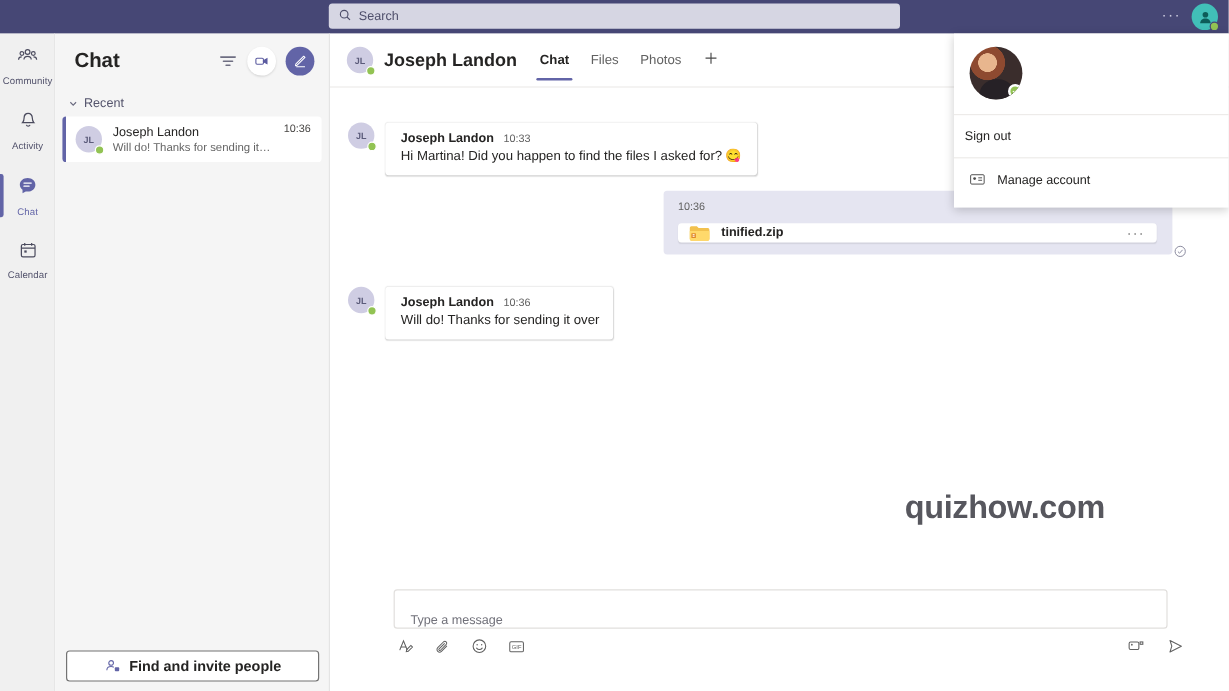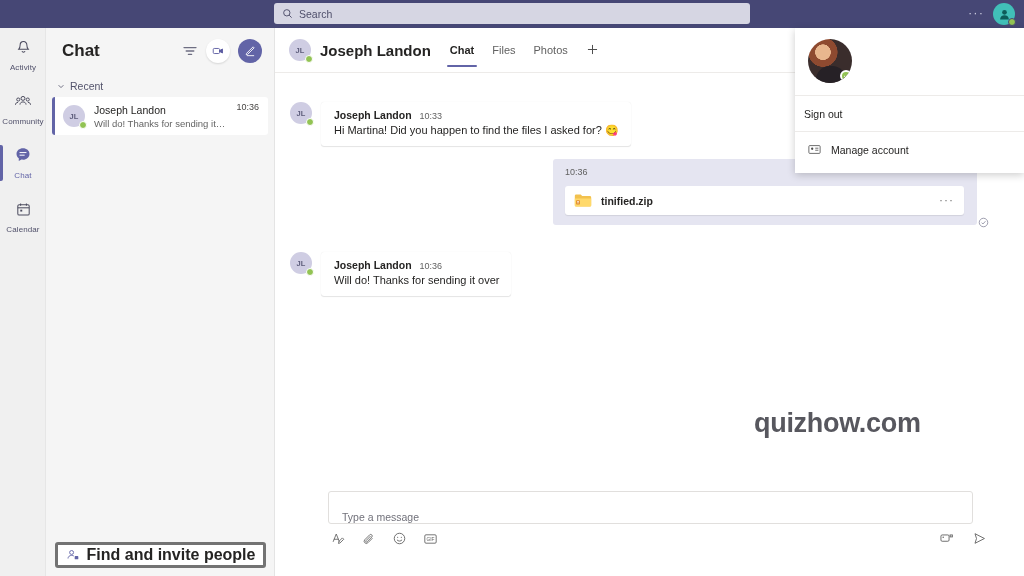--- a/index.html
+++ b/index.html
@@ -103,23 +103,23 @@
     position: absolute; right: -2px; bottom: -2px; width: 8px; height: 8px;
     border-radius: 50%; background: #92c353; border: 1.5px solid #fff;
   }
   .ci-body { flex: 1; min-width: 0; }
   .ci-name { font-size: 10.5px; color: #252423; line-height: 14px; }
   .ci-prev { font-size: 9.5px; color: #646464; line-height: 13px;
              white-space: nowrap; overflow: hidden; text-overflow: ellipsis; }
   .ci-time { font-size: 9px; color: #484644; align-self: flex-start; margin-top: 5px; }
   .find-btn {
     position: absolute; left: 9px; bottom: 8px; width: 211px; height: 26px;
-    background: #fff; border: 3px solid #737373; border-radius: 3px;
+    background: #fff; border: 1px solid #737373; border-radius: 3px;
     display: flex; align-items: center; justify-content: center; gap: 7px;
-    font-size: 16px; font-weight: bold; color: #252423; cursor: pointer;
+    font-size: 12px; font-weight: bold; color: #252423; cursor: pointer;
   }
 
   
   .main {
     position: absolute; left: 275px; top: 28px; width: 749px; height: 548px;
     background: #fff;
   }
   .chat-head {
     height: 45px; display: flex; align-items: center; gap: 9px;
     padding-left: 14px; border-bottom: 1px solid #edebe9;
@@ -147,21 +147,21 @@
   .m-meta { display: flex; align-items: baseline; gap: 8px; margin-bottom: 2px; }
   .m-name { font-size: 10.5px; font-weight: bold; color: #252423; }
   .m-time { font-size: 9px; color: #616161; }
   .m-text { font-size: 11px; color: #252423; line-height: 15px; }
   .msg-out { display: flex; justify-content: flex-end; padding-right: 47px; }
   .bubble-out {
     background: #e5e5f1; border-radius: 3px; padding: 8px 13px 10px 12px;
     min-width: 424px;
   }
   .file-card {
-    margin-top: 9px; background: #fff; border-radius: 3px; height: 29px;
+    margin-top: 9px; background: #fff; border-radius: 3px; height: 16px;
     display: flex; align-items: center; padding: 0 10px 0 9px; gap: 9px;
     box-shadow: 0 1px 1px rgba(0,0,0,.09);
   }
   .file-name { font-size: 10.5px; font-weight: bold; color: #252423; flex: 1; }
   .file-dots { color: #767676; font-size: 12px; letter-spacing: 1px; line-height: 7px; cursor: pointer; }
   .seen { position: absolute; right: 35px; color: #8a8a9e; }
   .watermark {
     position: absolute; left: 479px; top: 306px;
     font-size: 27px; font-weight: bold; color: #57575e; letter-spacing: -.3px;
   }
@@ -232,41 +232,41 @@
     <div class="avatar-top">
       <svg width="13" height="13" viewBox="0 0 16 16" fill="#0d5c59">
         <circle cx="8" cy="5.3" r="2.9"></circle>
         <path d="M2.6 14c0-3 2.4-5 5.4-5s5.4 2 5.4 5z"></path>
       </svg>
       <span class="pres"></span>
     </div>
   </div>
 
   <div class="rail">
-    <div class="rail-item">
-      <span>
-        <svg width="17" height="17" viewBox="0 0 20 20" fill="none" stroke="#4b4b5e" stroke-width="1.2">
-          <path d="M10 3c-2.5 0-4 1.9-4 4.3 0 3-1 4-1.6 4.7h11.2C15 11.3 14 10.3 14 7.3 14 4.9 12.5 3 10 3z"></path>
-          <path d="M8.2 14.2a1.9 1.9 0 0 0 3.6 0"></path>
-        </svg>
-      </span>
-      <span class="lbl">Activity</span>
-    </div>
     <div class="rail-item">
       <span>
         <svg width="18" height="17" viewBox="0 0 22 20" fill="none" stroke="#4b4b5e" stroke-width="1.2">
           <circle cx="11" cy="6.2" r="2.4"></circle>
             <circle cx="5.2" cy="7.6" r="1.9"></circle>
             <circle cx="16.8" cy="7.6" r="1.9"></circle>
           <path d="M7.3 13.8c0-2 1.6-3.3 3.7-3.3s3.7 1.3 3.7 3.3"></path>
           <path d="M1.8 14c0-1.8 1.3-2.9 3.2-2.9"></path>
           <path d="M20.2 14c0-1.8-1.3-2.9-3.2-2.9"></path>
         </svg>
       </span>
       <span class="lbl">Community</span>
+    </div>
+    <div class="rail-item">
+      <span>
+        <svg width="17" height="17" viewBox="0 0 20 20" fill="none" stroke="#4b4b5e" stroke-width="1.2">
+          <path d="M10 3c-2.5 0-4 1.9-4 4.3 0 3-1 4-1.6 4.7h11.2C15 11.3 14 10.3 14 7.3 14 4.9 12.5 3 10 3z"></path>
+          <path d="M8.2 14.2a1.9 1.9 0 0 0 3.6 0"></path>
+        </svg>
+      </span>
+      <span class="lbl">Activity</span>
     </div>
     <div class="rail-item active">
       <span>
         <svg width="18" height="18" viewBox="0 0 20 20" fill="#6264a7">
           <path d="M10 2.6c-4 0-7.2 2.7-7.2 6.2 0 1.9 1 3.6 2.5 4.7v3.2l3-1.7c.5.1 1.1.2 1.7.2 4 0 7.2-2.8 7.2-6.4S14 2.6 10 2.6z"></path>
           <g stroke="#fff" stroke-width="1.1" stroke-linecap="round">
             <line x1="6.6" y1="7.3" x2="13.4" y2="7.3"></line>
             <line x1="6.6" y1="10.2" x2="11.4" y2="10.2"></line>
           </g>
         </svg>

